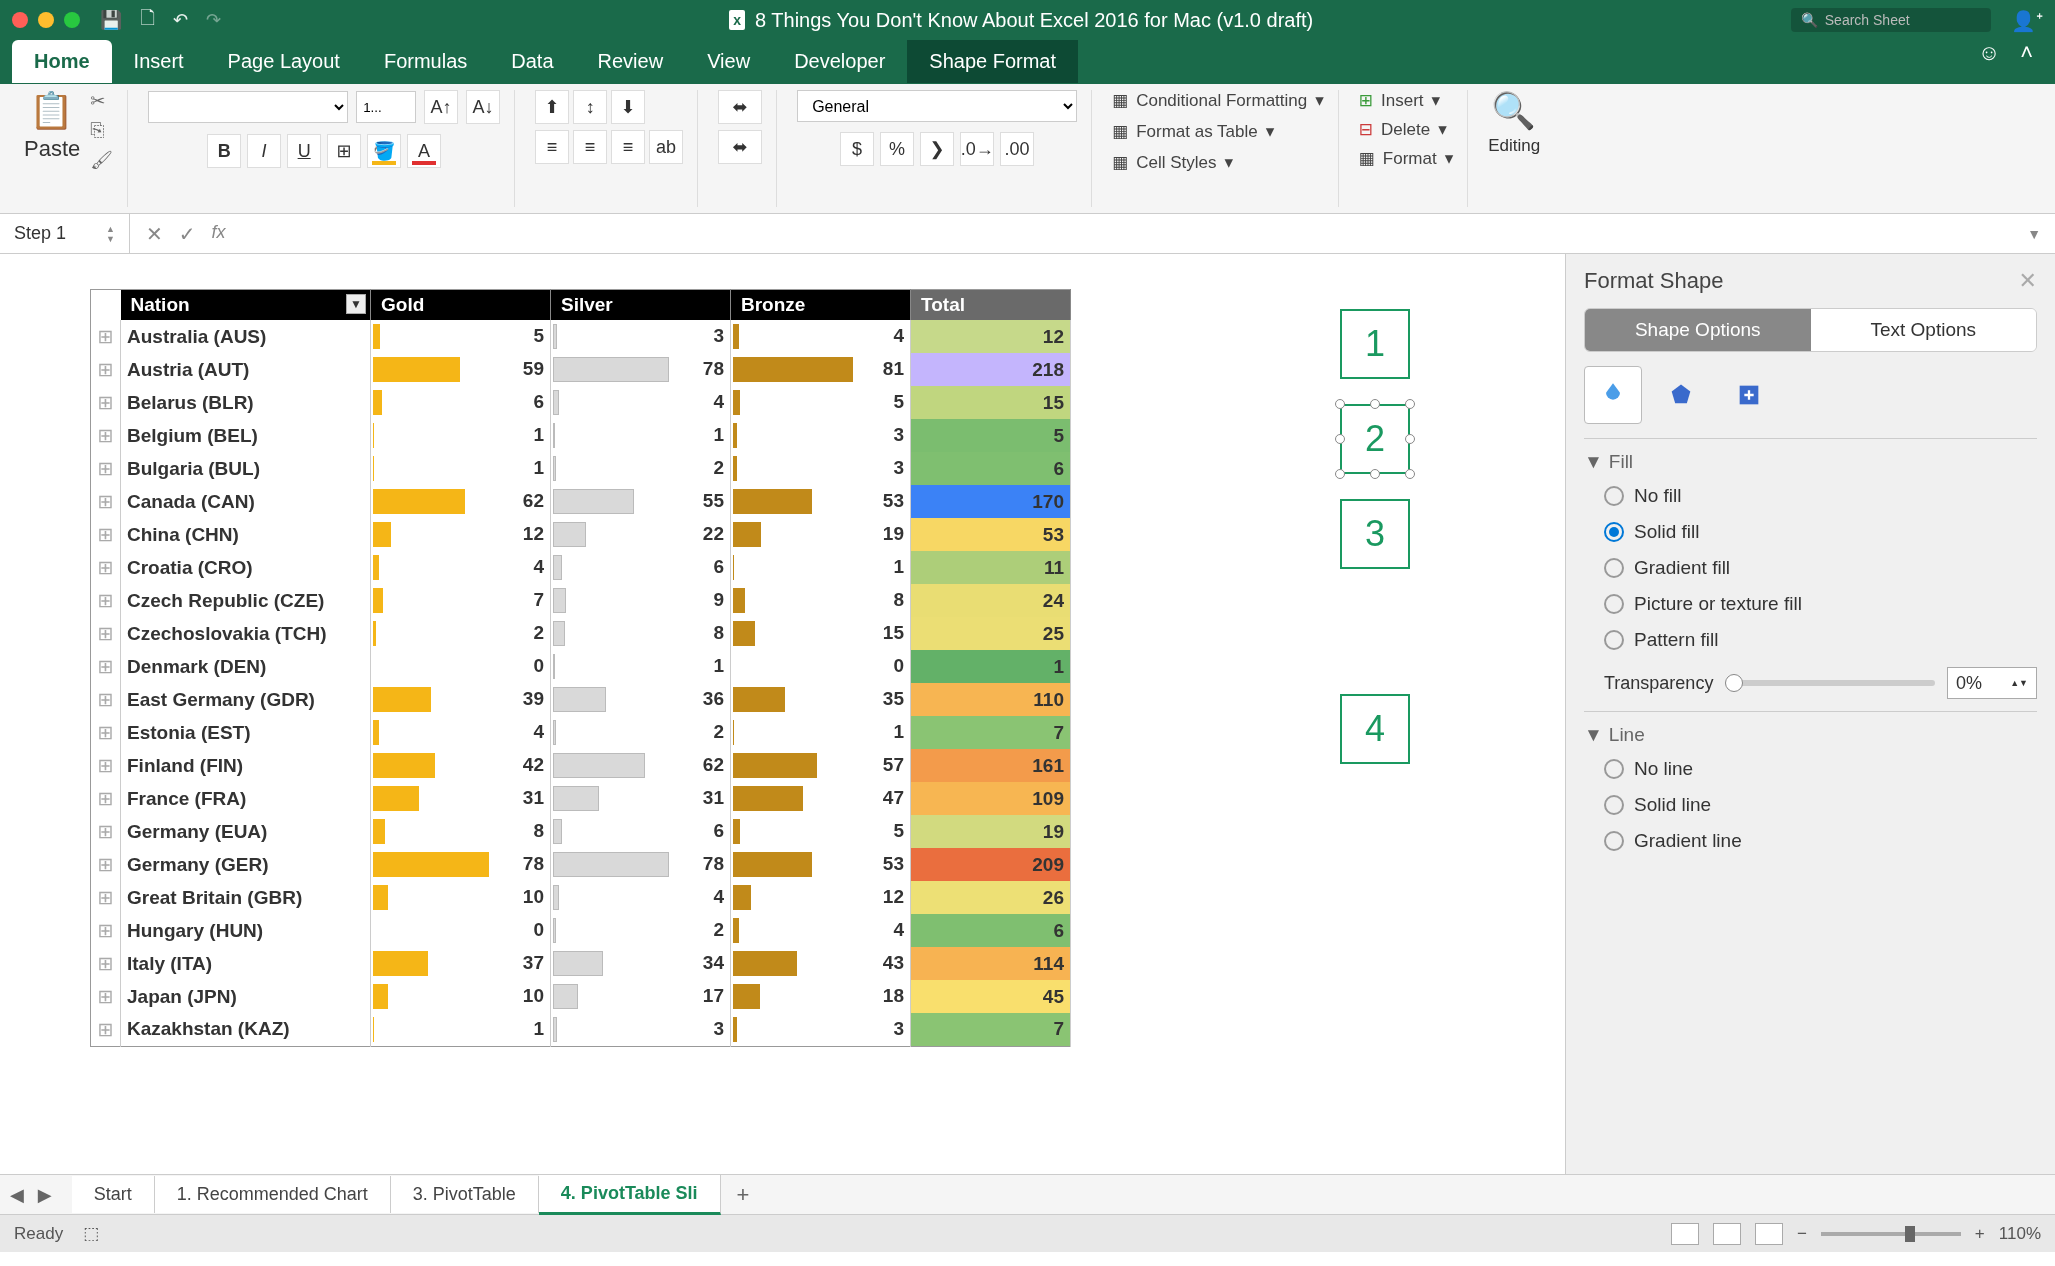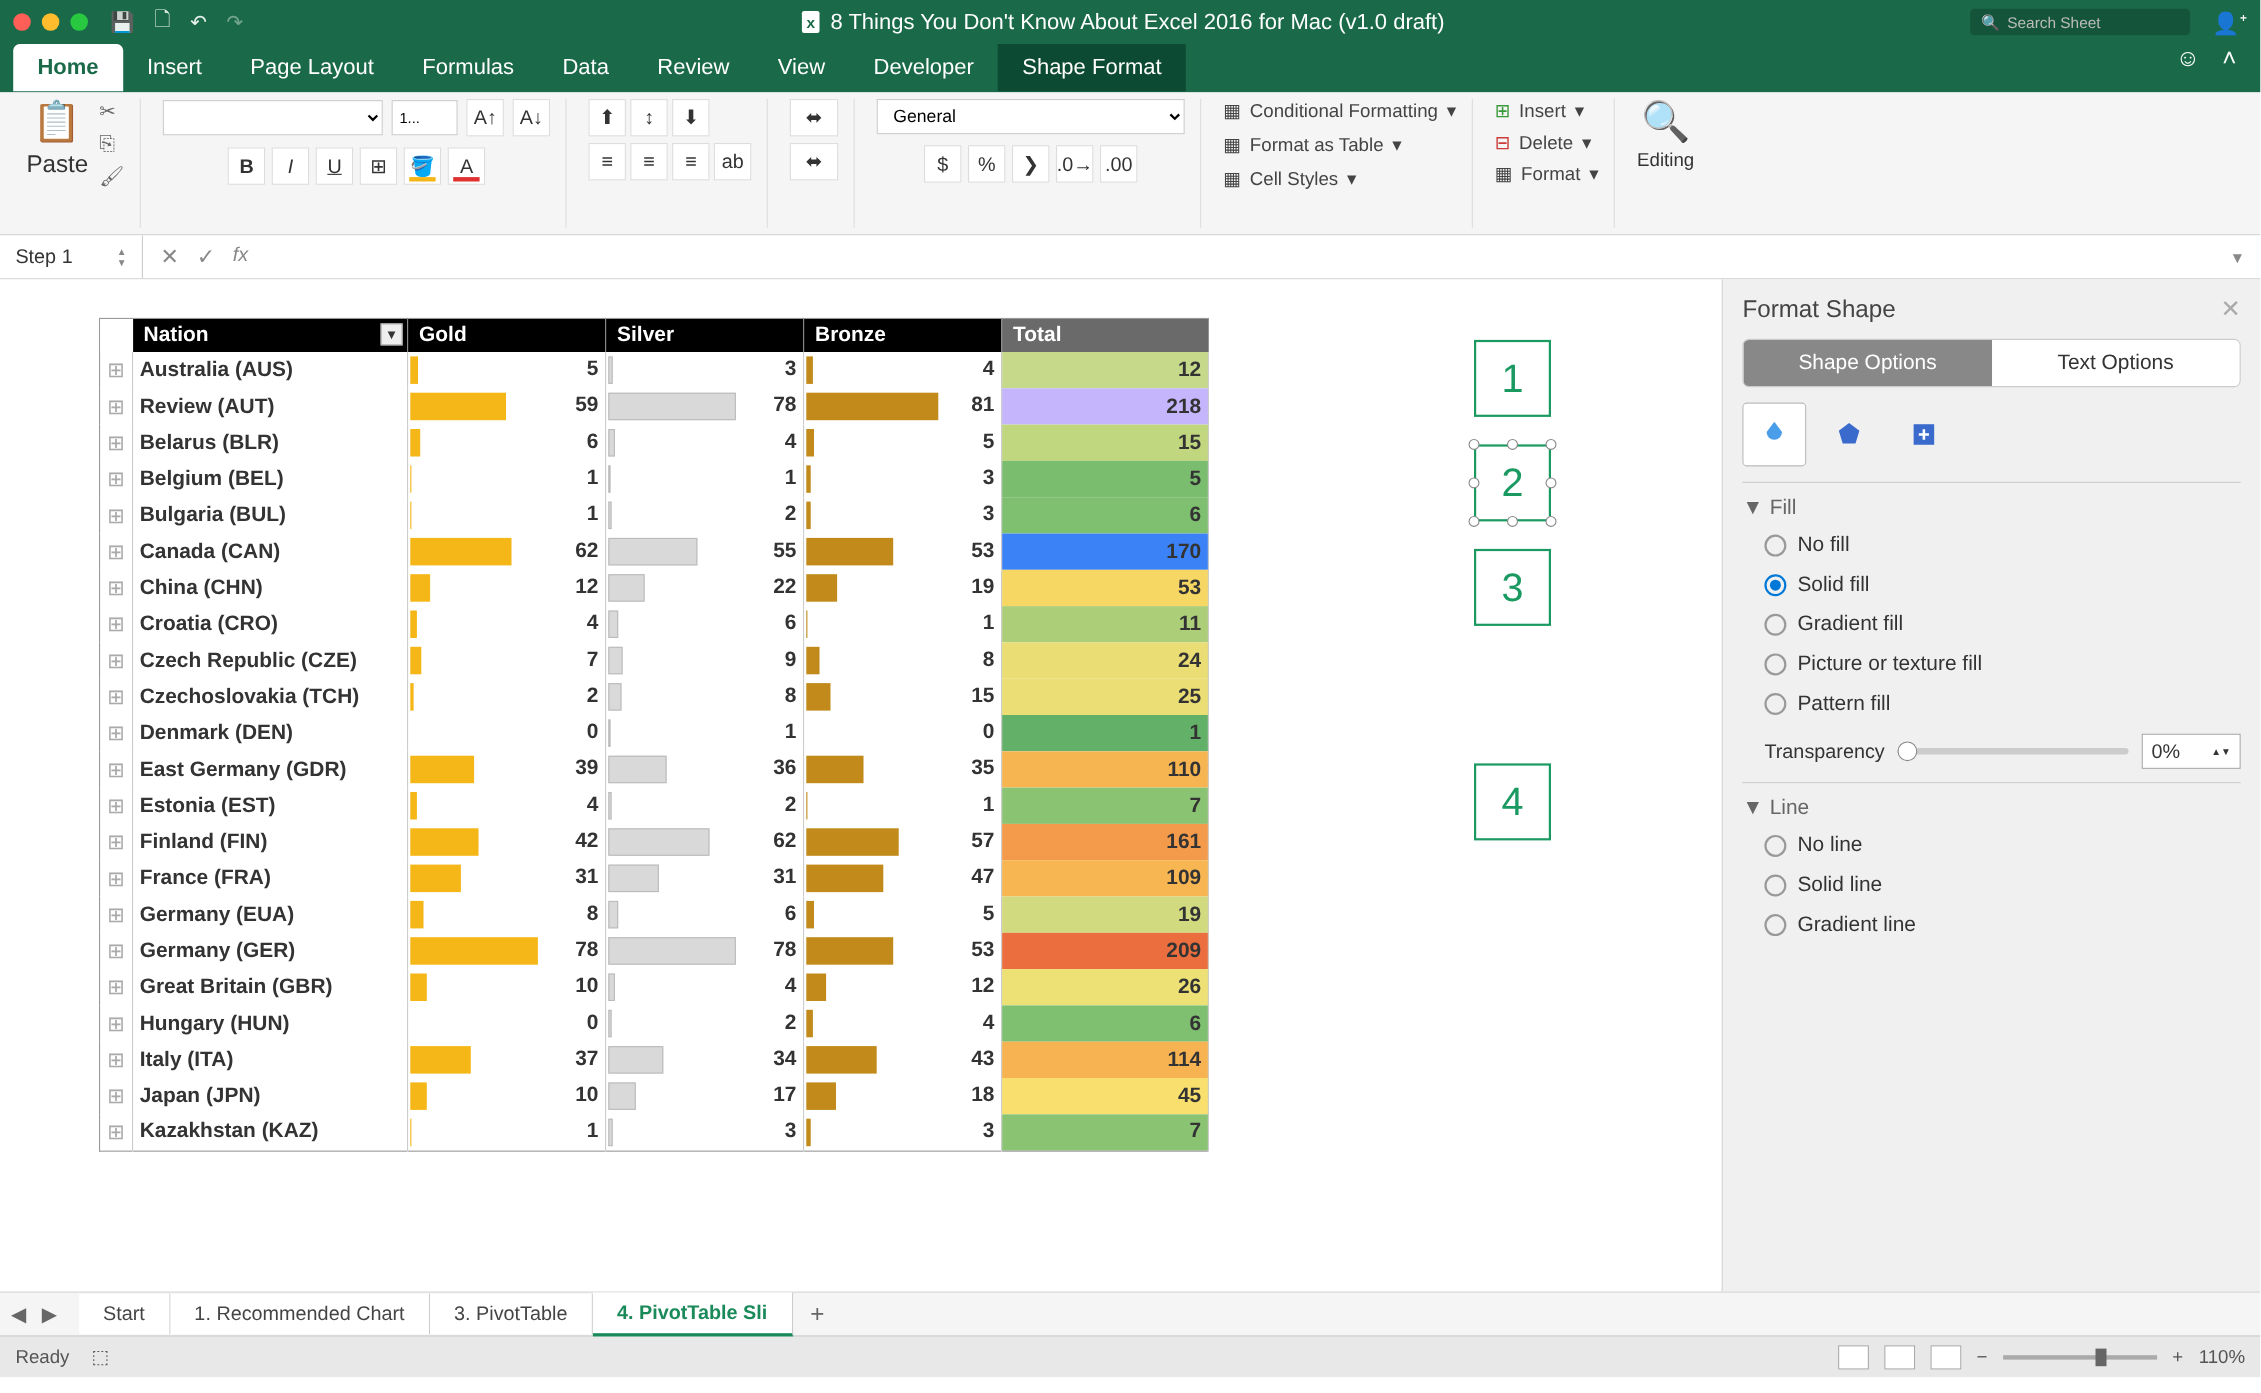--- a/index.html
+++ b/index.html
@@ -54,21 +54,21 @@
   
   
   .content { display: flex; height: 920px; }
   .sheet-area { flex: 1; position: relative; overflow: hidden; background: #fff; }
   
   
   .data-table { position: absolute; top: 35px; left: 90px; border: 1px solid #999; border-collapse: collapse; }
   .data-table th { background: #000000; color: #fff; font-weight: 600; text-align: left; padding: 4px 10px; font-size: 19px; border-right: 1px solid #888; position: relative; }
   .data-table th.nation { width: 250px; }
   .data-table th.gold, .data-table th.silver, .data-table th.bronze { width: 180px; }
-  .data-table th.total { width: 188px; background: #6a6a6a; }
+  .data-table th.total { width: 160px; background: #6a6a6a; }
   .dropdown-arrow { position: absolute; right: 4px; top: 4px; width: 20px; height: 20px; background: #eee; border: 1px solid #aaa; color: #333; font-size: 12px; display: flex; align-items: center; justify-content: center; }
   .data-table td { padding: 2px 6px; font-size: 19px; border-right: 1px solid #ccc; height: 33px; vertical-align: middle; }
   .expand-cell { width: 30px; text-align: center; color: #aaa; font-size: 12px; border: none; }
   .nation-cell { font-weight: 600; }
   .bar-cell { position: relative; padding: 0; }
   .bar-bg { position: absolute; left: 2px; top: 4px; height: 25px; }
   .bar-gold { background: #f5b617; }
   .bar-silver { background: #d9d9d9; border: 1px solid #bbb; }
   .bar-bronze { background: #c18a1a; }
   .bar-val { position: absolute; right: 6px; top: 5px; font-weight: 600; }
@@ -301,21 +301,21 @@
               <span class="bar-val">3</span>
             </td>
     <td class="bar-cell">
               <div class="bar-bg bar-bronze" style="width:5.925925925925926px"></div>
               <span class="bar-val">4</span>
             </td>
     <td class="total-cell" style="background:#c6d98a">12</td>
           </tr>
           <tr>
     <td class="expand-cell">⊞</td>
-    <td class="nation-cell">Review (AUT)</td>
+    <td class="nation-cell">Austria (AUT)</td>
     <td class="bar-cell">
               <div class="bar-bg bar-gold" style="width:87.4074074074074px"></div>
               <span class="bar-val">59</span>
             </td>
     <td class="bar-cell">
               <div class="bar-bg bar-silver" style="width:115.55555555555554px"></div>
               <span class="bar-val">78</span>
             </td>
     <td class="bar-cell">
               <div class="bar-bg bar-bronze" style="width:120px"></div>

